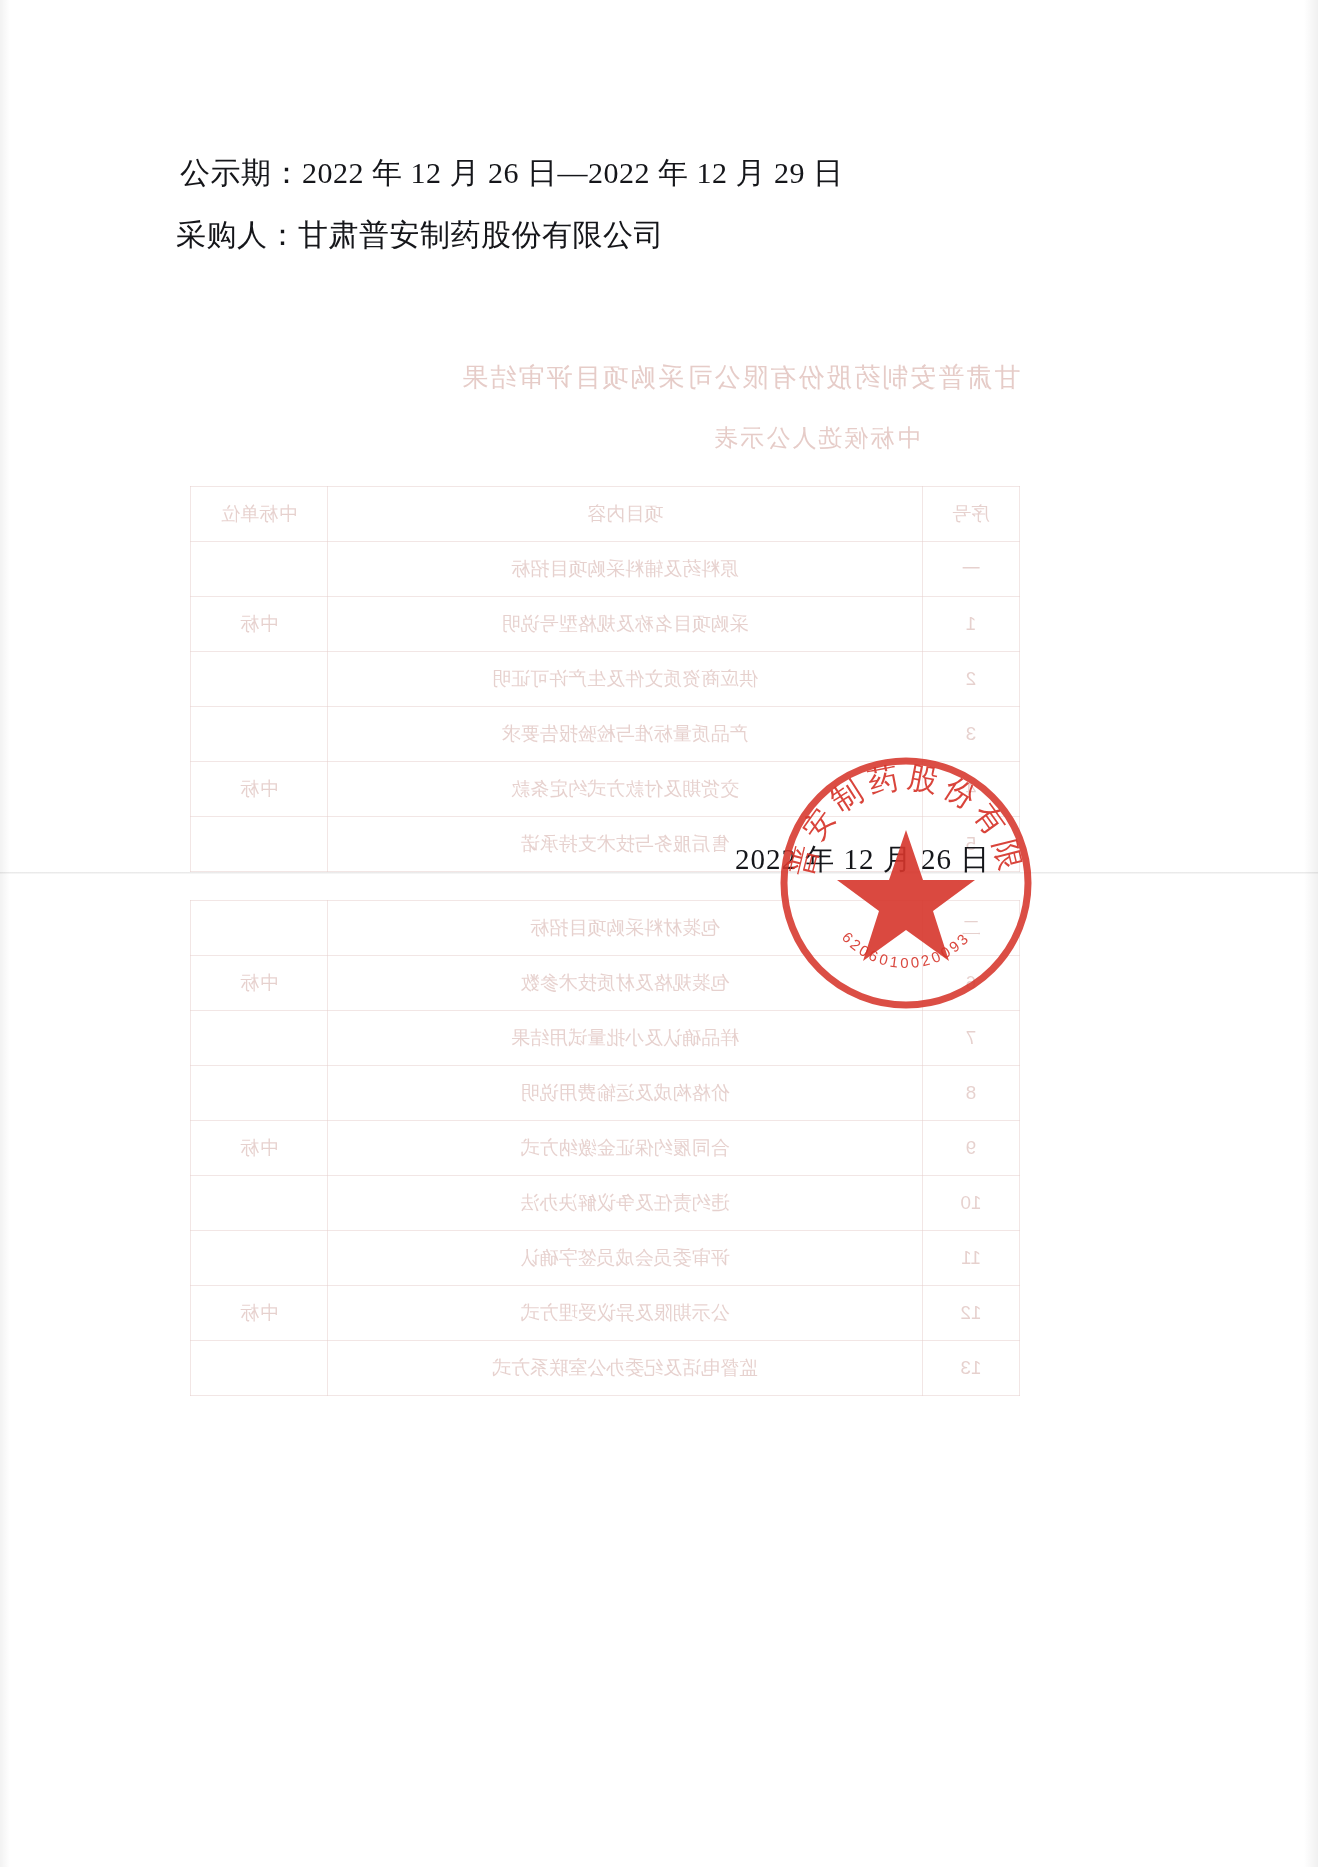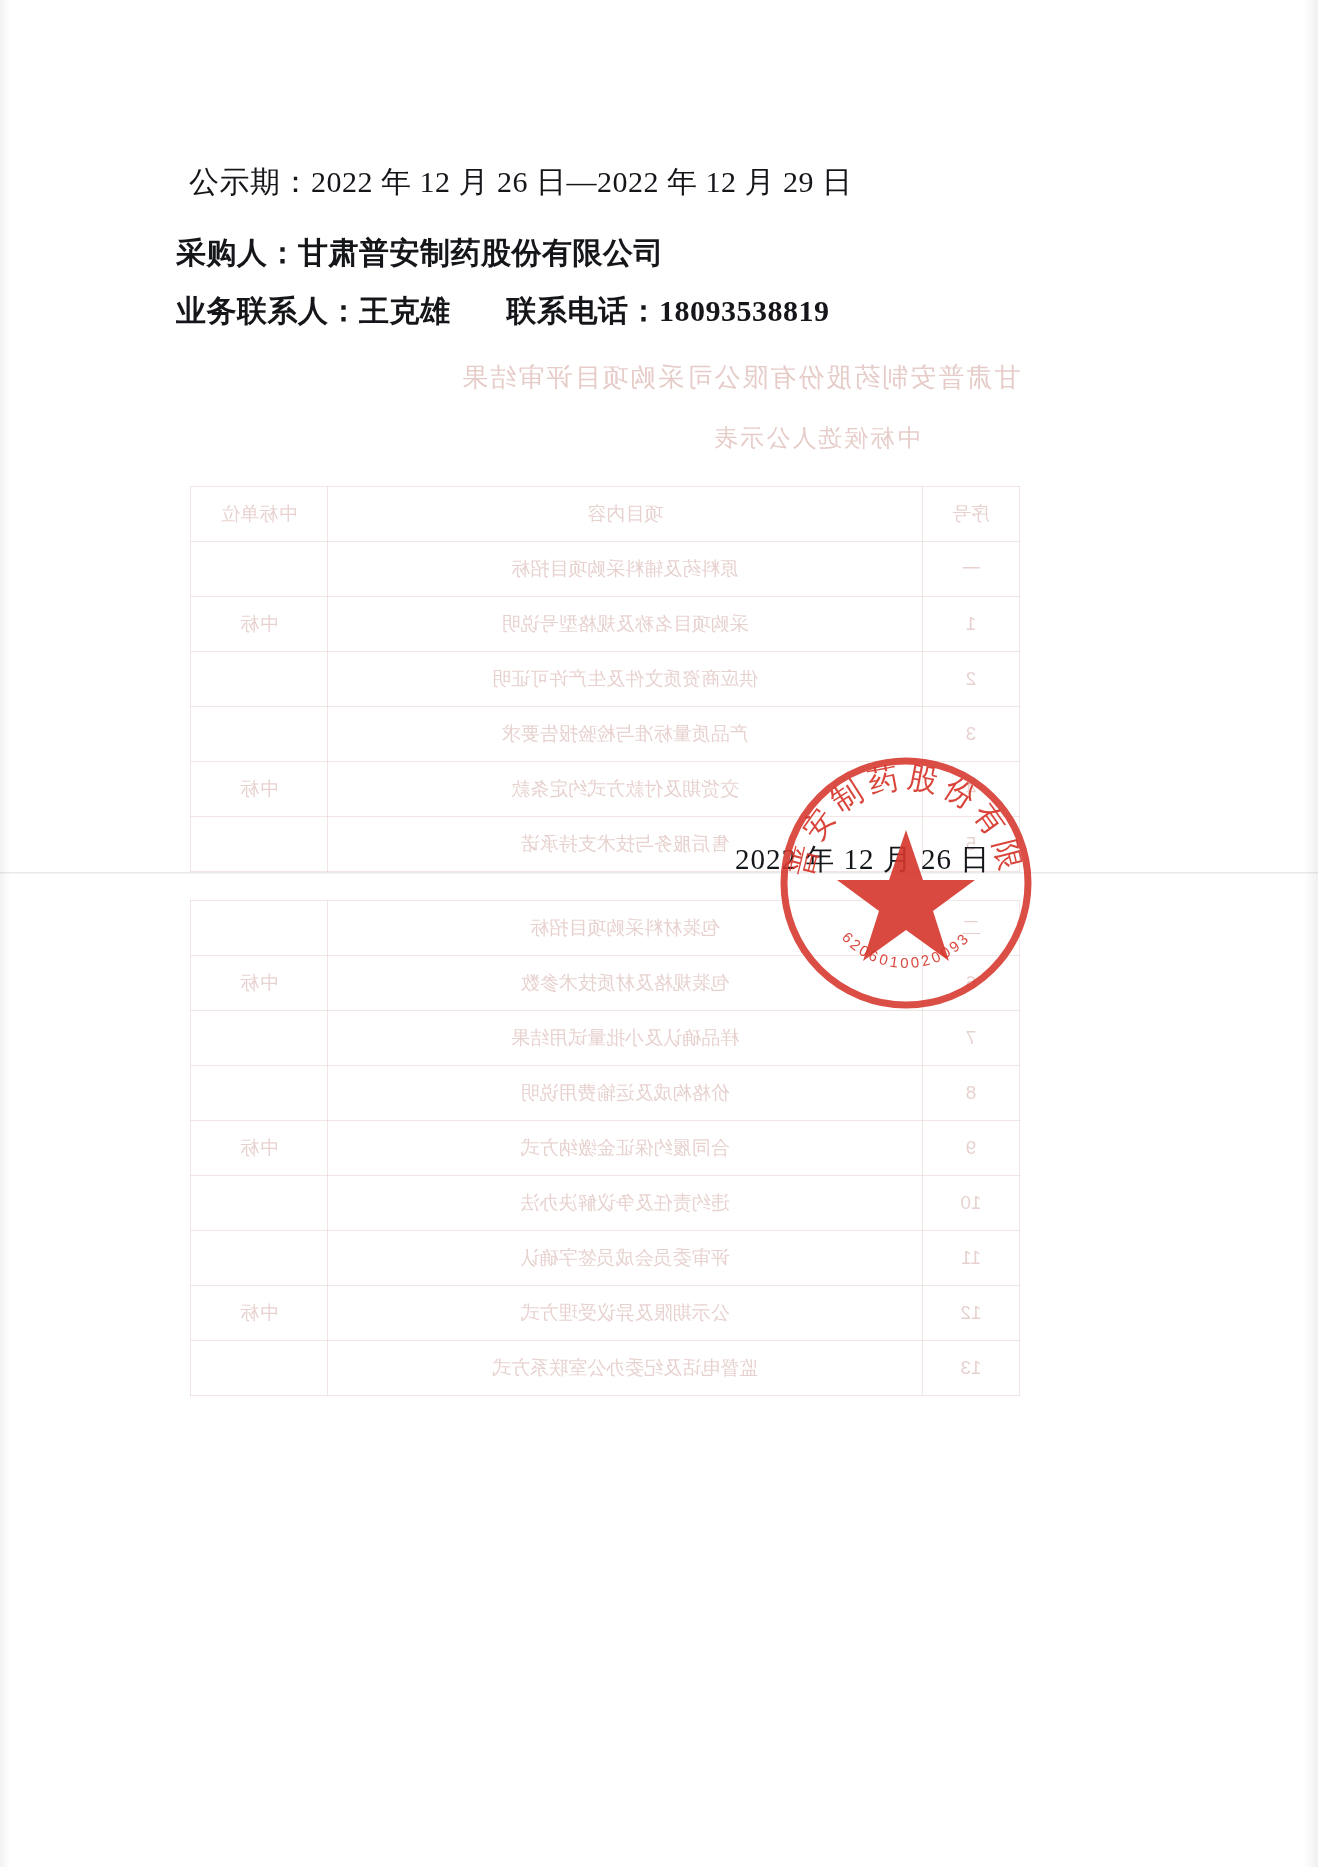--- a/index.html
+++ b/index.html
@@ -49,30 +49,29 @@
     position: absolute;
     left: 176px;
     top: 140px;
     width: 980px;
     font-size: 30px;
     line-height: 58px;
     letter-spacing: 0.5px;
     color: #15161a;
   }
   .para {
-    margin: 13px;
+    margin: 4px;
     white-space: pre-wrap;
   }
   .para.indent {
     text-indent: 60px;
   }
   .line-row {
     display: block;
     white-space: nowrap;
-    font-weight: bold;
   }
   .label-gap {
     display: inline-block;
     width: 56px;
   }
 
   
   .sign-date {
     position: absolute;
     left: 735px;
@@ -225,23 +224,20 @@
   </div>
 
   <div class="scan-seam"></div>
   <div class="paper-edge-left"></div>
   <div class="paper-edge-right"></div>
 
   <div class="content">
     <p class="para">公示期：2022 年 12 月 26 日—2022 年 12 月 29 日</p>
     <div class="line-row">
       <span>采购人：</span><span>甘肃普安制药股份有限公司</span>
-    </div>
-    <div class="line-row">
-      <span>业务联系人：</span><span>王克雄</span><span class="label-gap"></span><span>联系电话：</span><span>18093538819</span>
     </div>
   </div>
 
   <div class="sign-date">2022 年 12 月 26 日</div>
 
   <div class="seal">
     <svg width="262" height="262" viewBox="0 0 262 262" xmlns="http://www.w3.org/2000/svg">
       <defs>
         <path id="sealTopArc" d="M 36,131 A 95,95 0 0 1 226,131" fill="none"></path>
         <path id="sealBottomArc" d="M 46,131 A 85,85 0 0 0 216,131" fill="none"></path>

